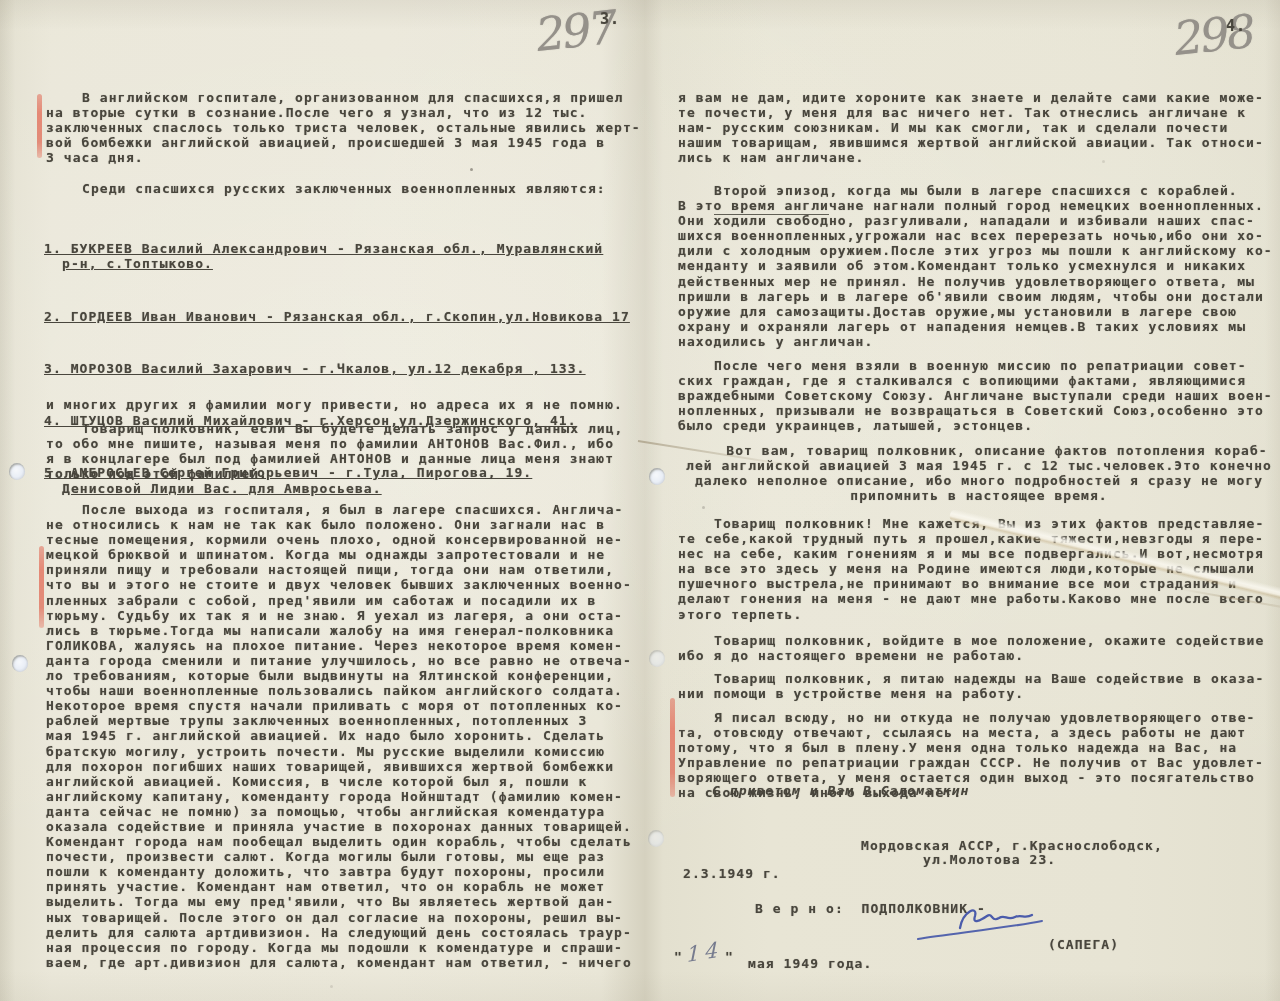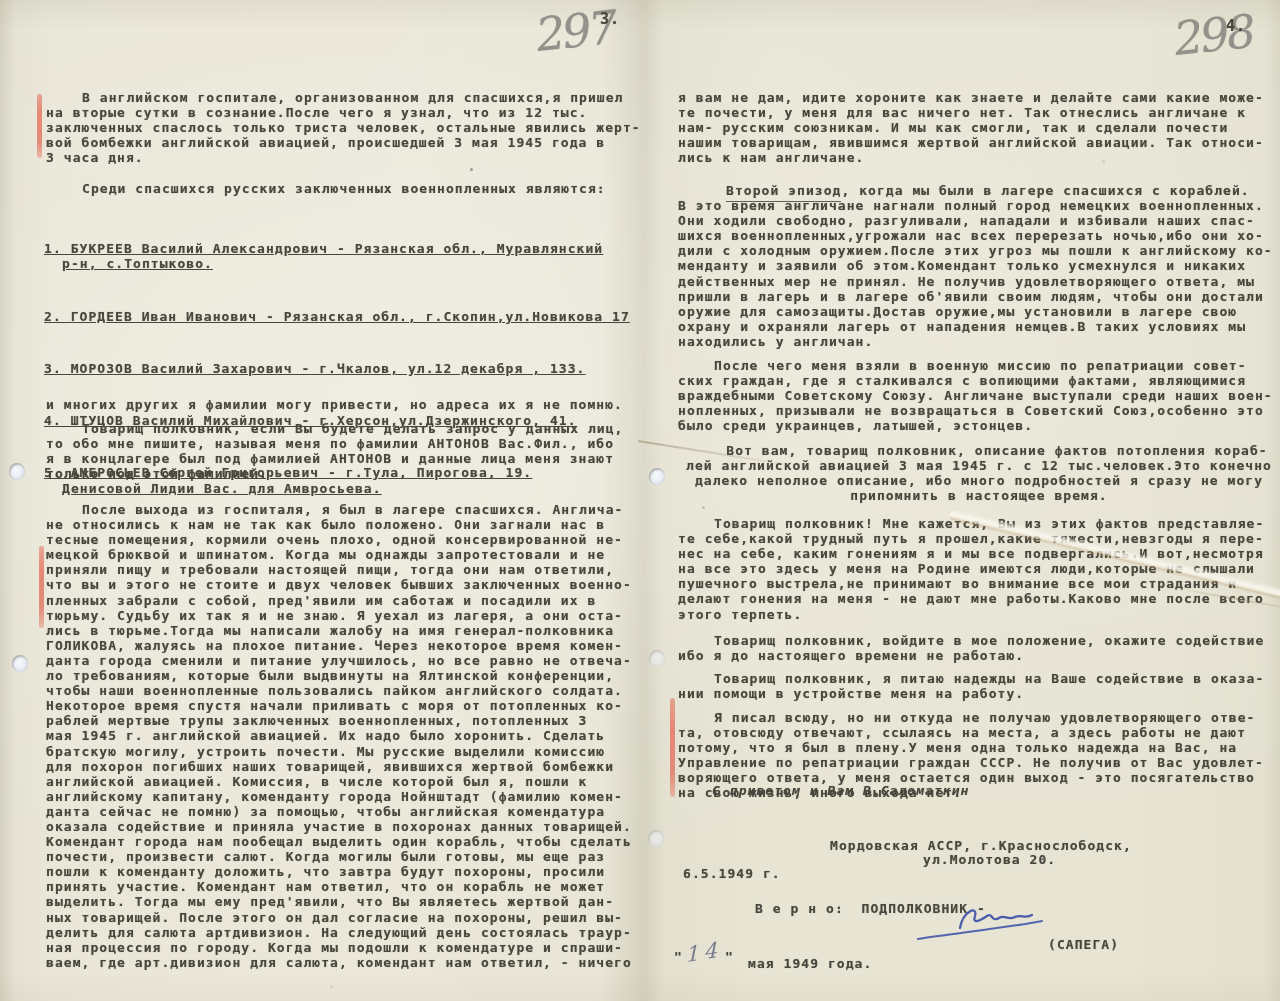--- a/index.html
+++ b/index.html
@@ -28,21 +28,21 @@
   .hole.faint{opacity:0.55;}
   .crease-a{position:absolute;left:638px;top:440px;width:160px;height:2px;
     transform:rotate(9deg);transform-origin:left center;
     background:linear-gradient(90deg,rgba(140,125,95,0.5),rgba(140,125,95,0.18) 70%,rgba(140,125,95,0));}
   .crease-b{position:absolute;left:950px;top:508px;width:365px;height:13px;
     transform:rotate(13.5deg);transform-origin:left center;border-radius:6px;
     background:linear-gradient(180deg,rgba(0,0,0,0) 0%,rgba(250,248,240,0.85) 40%,rgba(246,242,230,0.8) 60%,rgba(173,142,85,0.28) 78%,rgba(0,0,0,0) 100%);}
   .crease-c{position:absolute;left:1180px;top:588px;width:110px;height:1.5px;
     transform:rotate(10deg);transform-origin:left center;
     background:linear-gradient(90deg,rgba(150,130,95,0.0),rgba(150,130,95,0.35),rgba(150,130,95,0.1));}
-  .underline-lead{border-bottom:1.5px solid rgba(73,70,61,0.85);padding-bottom:3px;margin-left:12px;}
+  .underline-lead{border-bottom:1.5px solid rgba(73,70,61,0.85);padding-bottom:16px;}
   .sig-svg{position:absolute;left:915px;top:900px;width:130px;height:45px;}
   .hand-day{position:absolute;font-family:"DejaVu Serif","Liberation Serif",serif;
     font-style:italic;font-size:21px;color:#767b8e;letter-spacing:5px;
     transform:rotate(-9deg) skewX(-10deg);}
   .speck{position:absolute;width:3px;height:3px;border-radius:50%;background:rgba(80,76,66,0.5);}
 </style>
 </head>
 <body>
 
 <div class="scan">
@@ -163,23 +163,23 @@
 
     <div class="red-mark" style="left:670px;top:698px;height:99px;"></div>
     <div class="typed indent" style="left:678px;top:710px;width:602px;">Я писал всюду, но ни откуда не получаю удовлетворяющего отве-
 та, отовсюду отвечают, ссылаясь на места, а здесь работы не дают
 потому, что я был в плену.У меня одна только надежда на Вас, на
 Управление по репатриации граждан СССР. Не получив от Вас удовлет-
 воряющего ответа, у меня остается один выход - это посягательство
 на свою жизнь, иного выхода нет.</div>
 
     <div class="typed" style="left:712px;top:783px;font-style:italic;">С приветом и Вам В.Саломаткин</div>
-    <div class="typed" style="left:830px;top:838px;">Мордовская АССР, г.Краснослободск,</div>
-    <div class="typed" style="left:923px;top:852px;">ул.Молотова 20.</div>
-    <div class="typed" style="left:683px;top:866px;">6.5.1949 г.</div>
+    <div class="typed" style="left:861px;top:838px;">Мордовская АССР, г.Краснослободск,</div>
+    <div class="typed" style="left:923px;top:852px;">ул.Молотова 23.</div>
+    <div class="typed" style="left:683px;top:866px;">2.3.1949 г.</div>
 
     <div class="typed" style="left:755px;top:901px;">В е р н о:  ПОДПОЛКОВНИК -</div>
 
     <svg class="sig-svg" viewBox="0 0 130 45">
       <path d="M45,28 C48,11 63,5 60,16 C57,25 66,20 72,16 C78,12 76,23 84,18 C90,14 92,21 100,17 C106,14 110,19 117,15" fill="none" stroke="#3a4da6" stroke-width="2.3" stroke-linecap="round" opacity="0.9"></path>
       <path d="M3,39 C32,34 92,28 127,21" fill="none" stroke="#3a4da6" stroke-width="2" stroke-linecap="round" opacity="0.85"></path>
     </svg>
     <div class="typed" style="left:1048px;top:937px;">(САПЕГА)</div>
 
     <div class="typed" style="left:674px;top:949px;">"</div>

